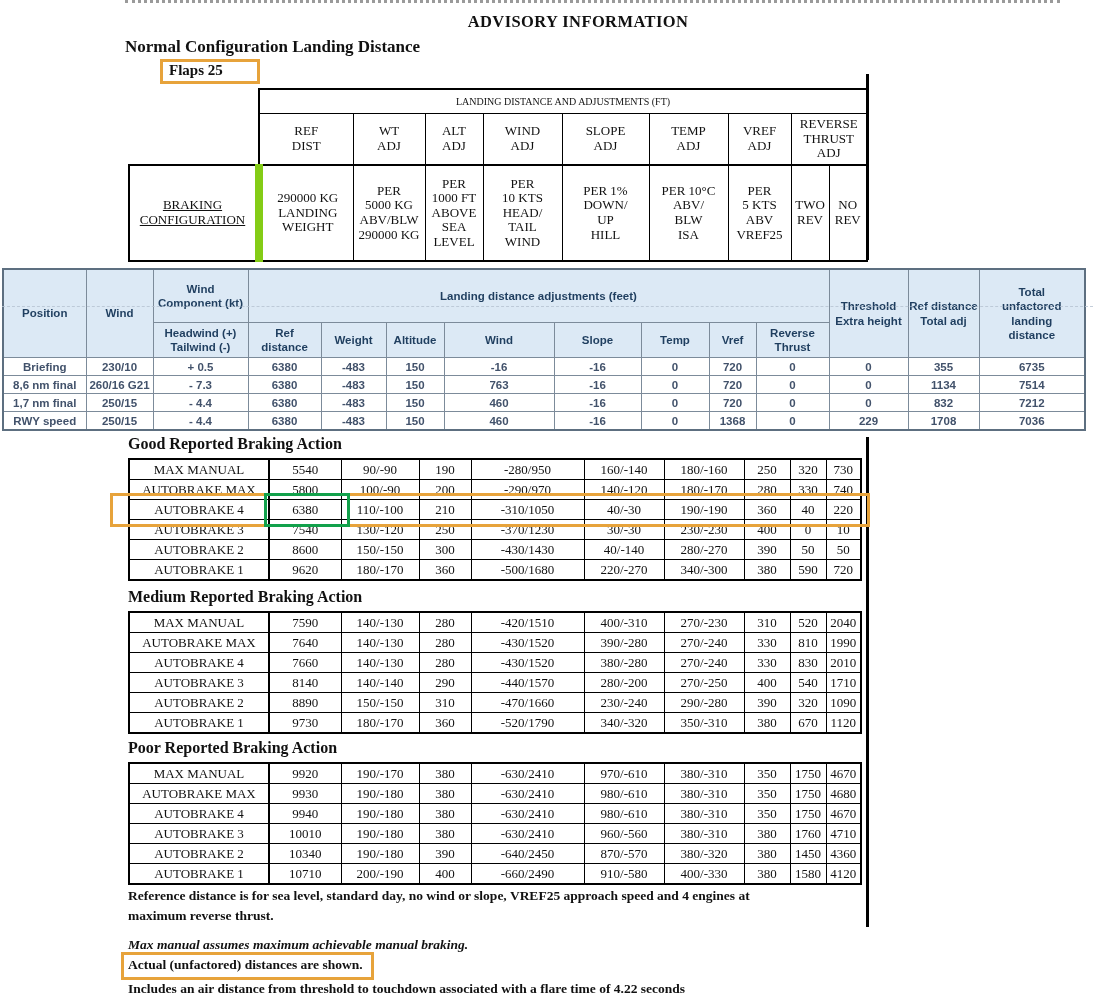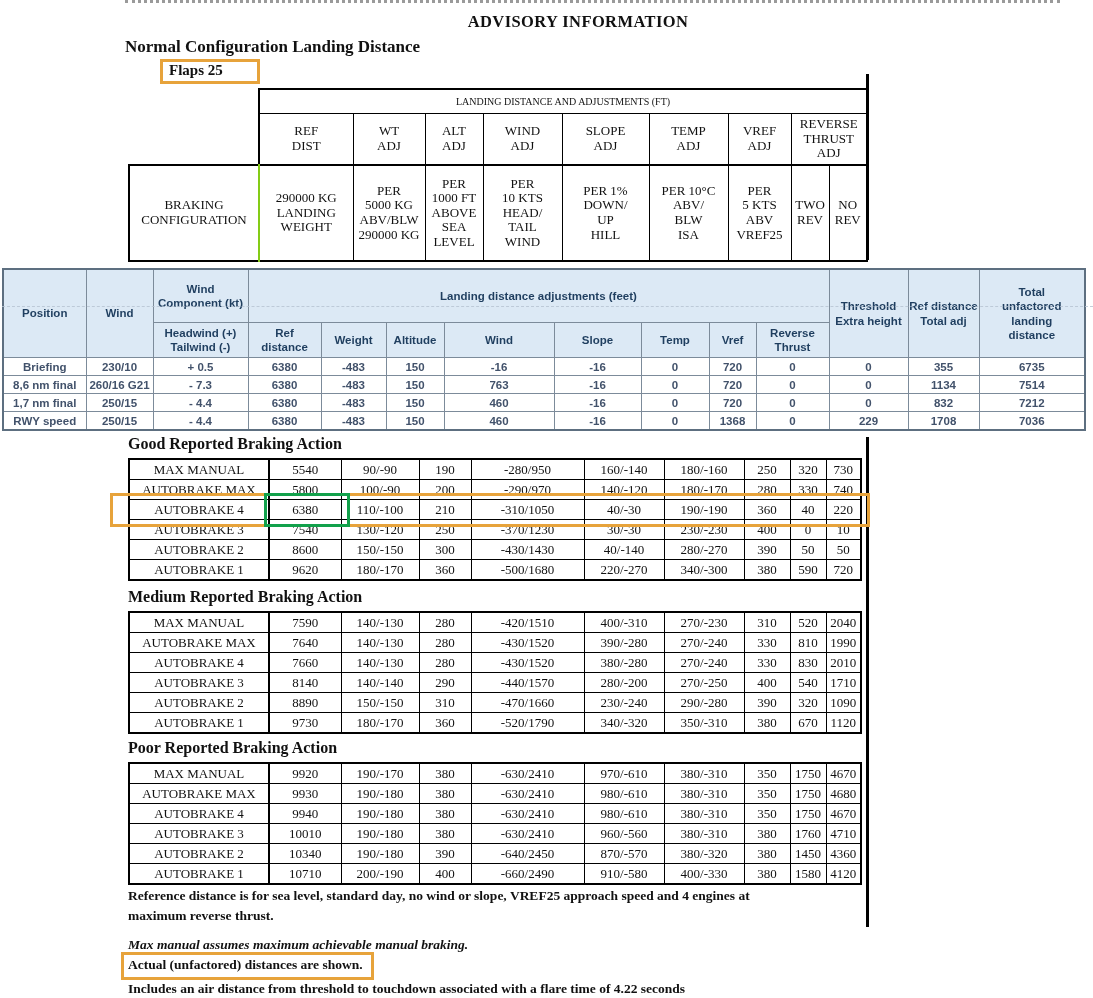--- a/index.html
+++ b/index.html
@@ -23,21 +23,21 @@
   .ttA{left:258px;top:88px;}
   .ttB{left:128px;top:164px;}
   .ttA table,.ttB table{border:2px solid #000;}
   .ttA td,.ttB td{
     border:1px solid #000;text-align:center;vertical-align:middle;
     font:13px/1.12 "Liberation Serif",serif;color:#111;padding:1px 0;
   }
   .ttA td.title-cell{height:21px;font-size:10px;}
   .ttA td.hdr{height:48px;}
   .ttB td{height:92px;}
-  .ttB td.cfg-label{border-right:2px solid #84cc16;}
+  .ttB td.cfg-label{border-right:8px solid #84cc16;text-decoration:underline;}
 
   
   .bar{width:3px;background:#000;}
 
   
   .blue{left:2px;top:268px;}
   .blue table{border:2px solid #5d6f80;}
   .blue th,.blue td{border:1px solid #7c8b9a;font-family:"Liberation Sans",sans-serif;}
   .blue th{background:#dce9f5;color:#1f3e5f;font-size:11.5px;font-weight:bold;
     white-space:pre-line;line-height:1.22;vertical-align:middle;padding:1px 0;}

